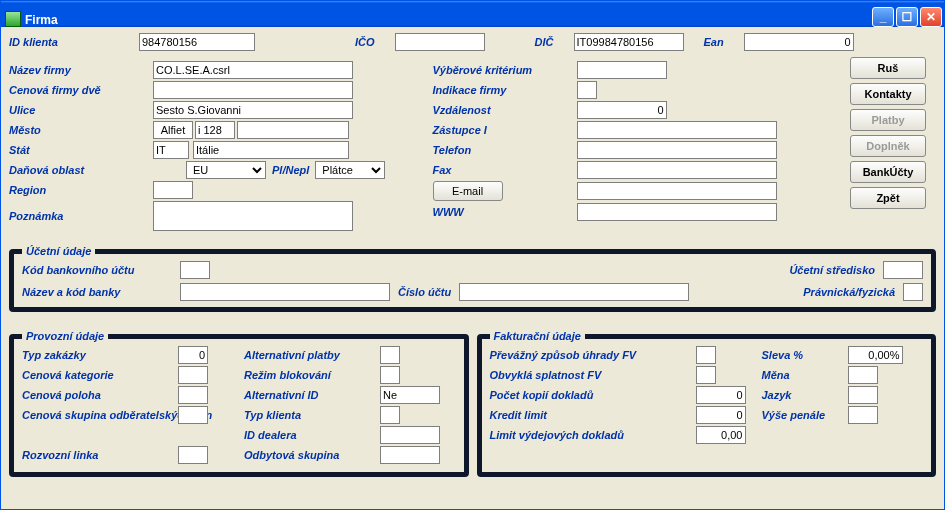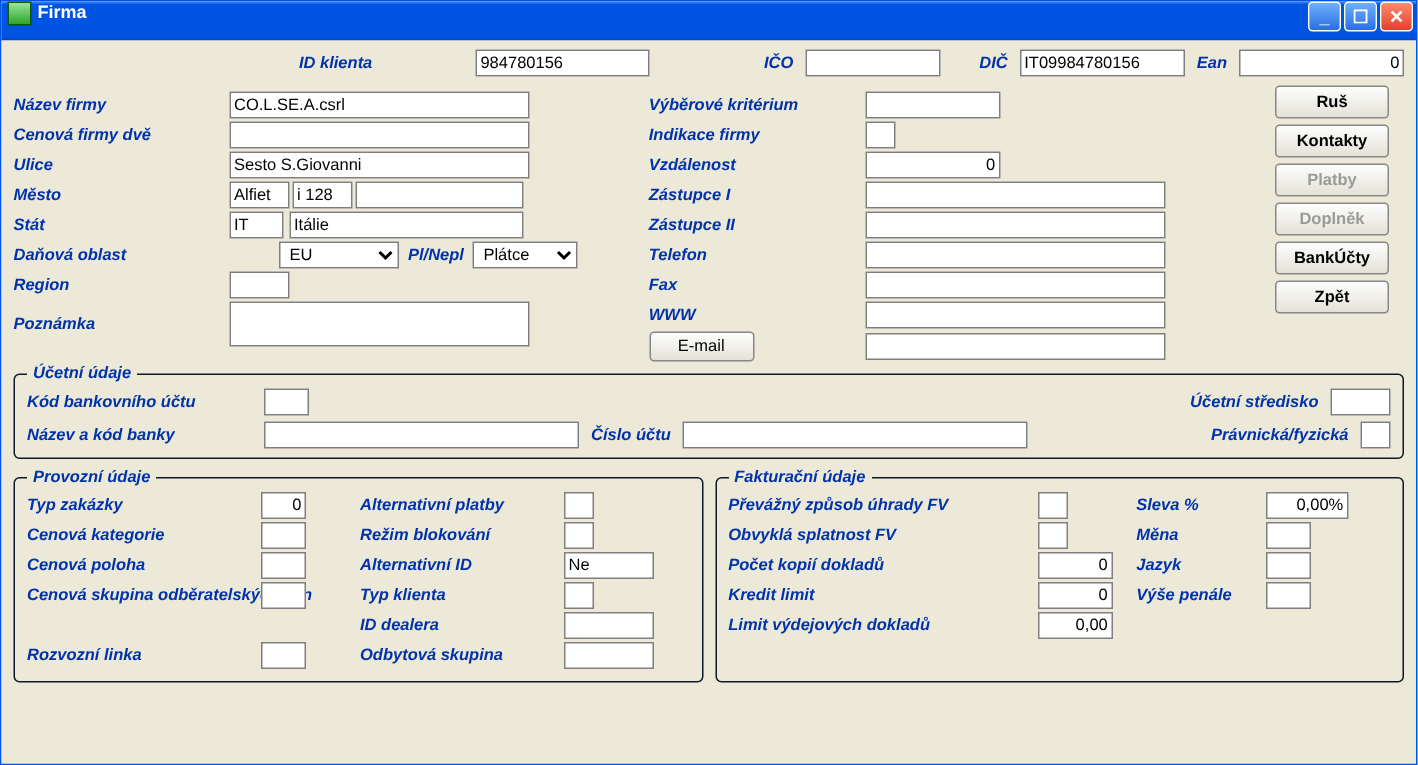--- a/index.html
+++ b/index.html
@@ -14,21 +14,21 @@
     width: 945px;
     height: 510px;
     background: #ece9d8;
     border: 1px solid #0054e3;
     position: relative;
   }
   .titlebar {
     height: 26px;
     background: linear-gradient(to bottom, #3c8cff 0%, #0054e3 8%, #0054e3 92%, #003fbf 100%);
     display: flex;
-    align-items: flex-start;
+    align-items: flex-end;
     padding: 0 2px 0 4px;
     color: white;
     font-weight: bold;
     font-size: 12px;
   }
   .titlebar .appicon {
     width: 16px; height:16px;
     background: linear-gradient(#9be39b,#2aa72a);
     border:1px solid #0a5a0a;
     margin-right:4px;
@@ -81,23 +81,23 @@
     position:absolute;
     right:18px;
     top:30px;
     display:flex;
     flex-direction:column;
     gap:4px;
     width:76px;
   }
   .sidebar .btn { width:100%; }
   fieldset.grp {
-    border:1px solid #0f172a;
+    border:5px solid #0f172a;
     border-radius:4px;
-    margin:0 0 6px 0;
+    margin:12px 0 6px 0;
     padding:4px 8px 6px 8px;
     position:relative;
   }
   fieldset.grp > legend {
     color:#0033aa;
     font-style: italic;
     font-weight: bold;
     padding:0 4px;
   }
   .cols { display:flex; gap:10px; }
@@ -116,21 +116,21 @@
     <div class="title-text">Firma</div>
     <div class="win-btns">
       <div class="win-btn">_</div>
       <div class="win-btn">☐</div>
       <div class="win-btn close">✕</div>
     </div>
   </div>
 
   <div class="client">
 
-    <div class="row" style="gap:8px; margin-bottom:10px;justify-content:flex-end;">
+    <div class="row" style="gap:20px; margin-bottom:10px;">
       <span class="lbl" style="width:110px;">ID klienta</span>
       <input class="tx" style="width: 116px;" value="984780156">
       <span style="flex:0 0 60px;"></span>
       <span class="lbl">IČO</span>
       <input class="tx" style="width: 90px;" value="">
       <span style="flex:0 0 10px;"></span>
       <span class="lbl">DIČ</span>
       <input class="tx" style="width: 110px;" value="IT09984780156">
       <span class="lbl">Ean</span>
       <input class="tx ra" style="width: 110px;" value="0">
@@ -155,21 +155,21 @@
             <span class="lbl">Cenová firmy dvě</span>
           <input class="tx" style="width: 200px;" value="">
           </div>
         <div class="kv">
             <span class="lbl">Ulice</span>
           <input class="tx" style="width: 200px;" value="Sesto S.Giovanni">
           </div>
         <div class="kv">
             <span class="lbl">Město</span>
           <div style="display:flex; gap:2px;">
-            <input class="tx" style="width: 40px;" value="Alfiet">
+            <input class="tx" style="width: 40px; text-align: center;" value="Alfiet">
             <input class="tx" style="width: 40px;" value="i 128">
             <input class="tx" style="width: 112px;" value="">
           </div>
           </div>
         <div class="kv">
             <span class="lbl">Stát</span>
           <div style="display:flex; gap:4px;">
             <input class="tx" style="width: 36px;" value="IT">
             <input class="tx" style="width: 156px;" value="Itálie">
           </div>
@@ -203,37 +203,33 @@
           </div>
         <div class="kv">
             <span class="lbl">Vzdálenost</span>
           <input class="tx ra" style="width: 90px;" value="0">
           </div>
         <div class="kv">
             <span class="lbl">Zástupce I</span>
           <input class="tx" style="width: 200px;" value="">
           </div>
         <div class="kv">
-            <span class="lbl">Zástupce II</span>
-          <input class="tx" style="width: 200px;" value="">
-          </div>
-        <div class="kv">
             <span class="lbl">Telefon</span>
           <input class="tx" style="width: 200px;" value="">
           </div>
         <div class="kv">
             <span class="lbl">Fax</span>
           <input class="tx" style="width: 200px;" value="">
           </div>
         <div class="kv">
+            <button class="btn" style="width:70px;height:20px;font-weight:normal;">E-mail</button>
+          <input class="tx" style="width: 200px;" value="">
+          </div>
+        <div class="kv">
             <span class="lbl">WWW</span>
-          <input class="tx" style="width: 200px;" value="">
-          </div>
-        <div class="kv">
-            <button class="btn" style="width:70px;height:20px;font-weight:normal;">E-mail</button>
           <input class="tx" style="width: 200px;" value="">
           </div>
       </div>
     </div>
 
     <fieldset class="grp">
       <legend>Účetní údaje</legend>
       <div style="display:flex; align-items:center; gap:8px; margin-bottom:4px;">
         <span class="lbl" style="width:150px;">Kód bankovního účtu</span>
         <input class="tx" style="width: 30px;" value="">

